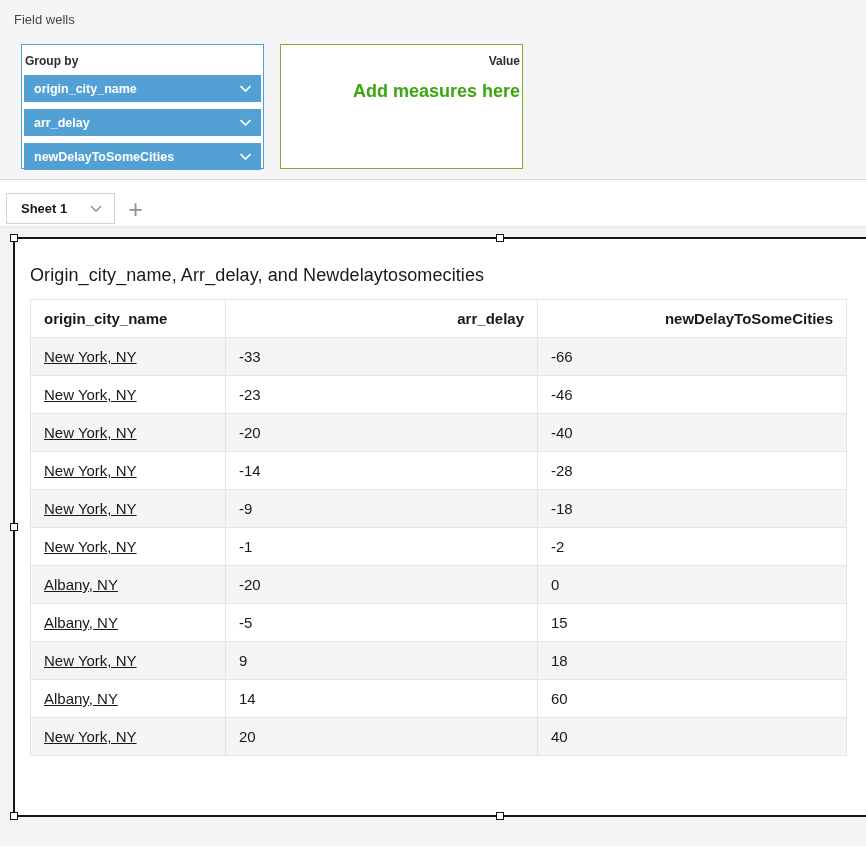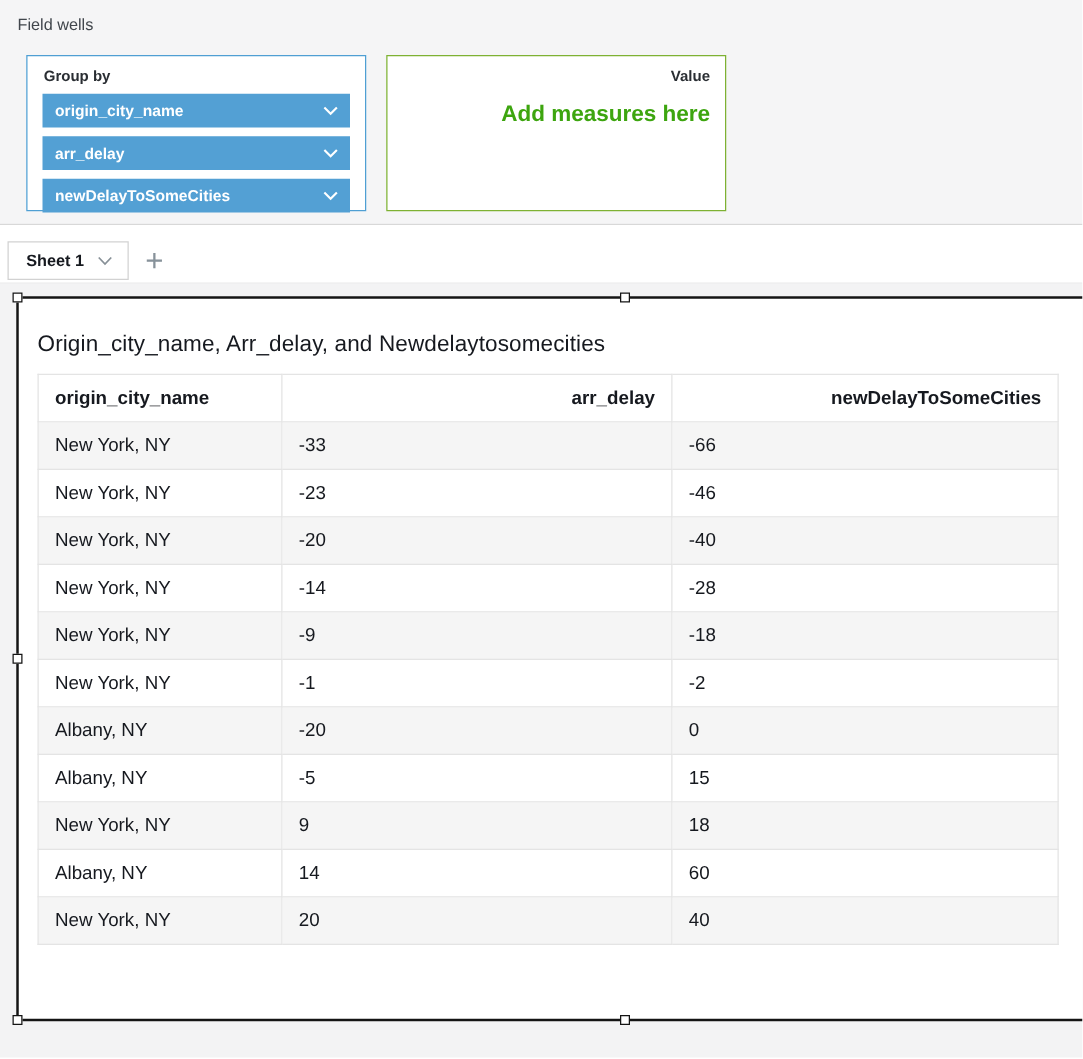--- a/index.html
+++ b/index.html
@@ -3,35 +3,35 @@
 <meta charset="utf-8">
 <style>
   * { margin:0; padding:0; box-sizing:border-box; }
   html,body { width:866px; height:847px; overflow:hidden; background:#fff;
               font-family:"Liberation Sans","DejaVu Sans",sans-serif; color:#16191f; }
 
   
   .top-panel { height:179px; background:var(--panel-bg,#f5f5f6); padding:12px 0 0 13px; }
   .fw-title { font-size:13px; color:#41464c; margin-left:1px; }
   .wells-row { display:flex; gap:16px; margin-top:17px; margin-left:8px; }
-  .well { width:272px; height:125px; background:#fff; padding:7px 12px; }
+  .well { width:243px; height:125px; background:#fff; padding:7px 2px; }
   .well-groupby { border:1px solid var(--group-by-border,#4f9fd3); }
   .well-value   { border:1px solid var(--value-border,#7eb133);text-align:right; }
   .well-label { font-size:12px; font-weight:bold; color:#2a2e33; margin:2px 0 6px 1px; }
   .pill { height:27px; background:var(--pill-blue,#53a0d4); color:#fff; display:flex;
           align-items:center; justify-content:space-between; padding:0 9px 0 10px;
           margin-top:7px; font-size:12.5px; font-weight:bold; cursor:pointer; }
   .pill:first-of-type { margin-top:0; }
   .add-measures { color:var(--value-text,#3da50f); font-size:18px; font-weight:bold; margin:13px 0 0 1px; }
 
   
   .tab-bar { height:48px; background:#fff; border-top:1px solid #d8d8d8;
              border-bottom:1px solid #e9e9ea; display:flex; align-items:flex-end; padding-left:6px; }
   .sheet-tab { height:31px; margin-bottom:2px; border:1px solid #d2d2d2; background:#fff;
-               display:inline-flex; align-items:center; gap:11px; padding:0 12px 0 14px;
+               display:inline-flex; align-items:center; gap:23px; padding:0 12px 0 14px;
                font-size:13px; font-weight:bold; cursor:pointer; }
   .add-sheet { margin:0 0 4px 13px; font-size:25px; font-weight:200; color:#87929a;
                line-height:26px; cursor:pointer; }
 
   
   .canvas { position:relative; height:619px; background:#f3f3f4; overflow:hidden; }
   .visual { position:absolute; left:13px; top:10px; width:974px; height:580px;
             background:#fff; border:2px solid var(--selection-border,#141414); }
   .handle { position:absolute; width:8px; height:8px; background:#fff;
             border:1.5px solid #141414; z-index:5; }
@@ -41,21 +41,21 @@
   .visual-title { font-size:18px; color:#16191f; margin:26px 0 0 15px; letter-spacing:.1px; }
 
   table.pivot { border-collapse:collapse; table-layout:fixed; width:816px;
                 margin:13px 0 0 15px; font-size:15px; }
   .pivot col.c0 { width:195px; } .pivot col.c1 { width:312px; } .pivot col.c2 { width:309px; }
   .pivot th, .pivot td { border:1px solid #e4e4e4; height:38px; padding:0 13px;
                          white-space:nowrap; overflow:hidden; }
   .pivot th { font-weight:bold; background:#fff; text-align:right; cursor:pointer; }
   .pivot th:first-child { text-align:left; }
   .pivot td { }
-  .pivot td:first-child { text-align:left; }
+  .pivot td:first-child { text-align:left;text-decoration:underline; }
   .pivot tbody tr:nth-child(odd) td { background:#f5f5f5; }
   .chev { display:inline-flex; }
 </style>
 </head>
 <body>
 
 <div class="top-panel">
   <div class="fw-title">Field wells</div>
   <div class="wells-row">
 

